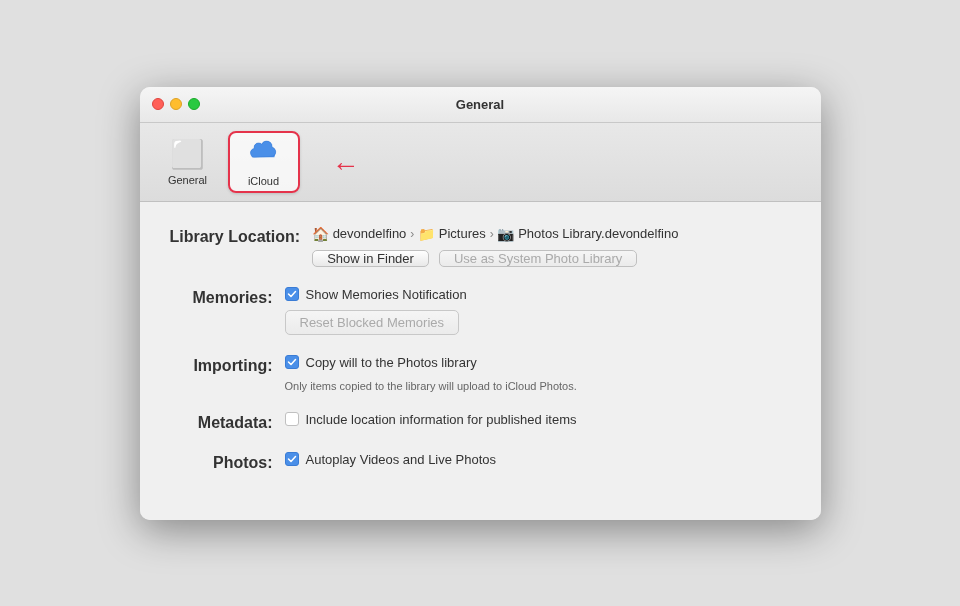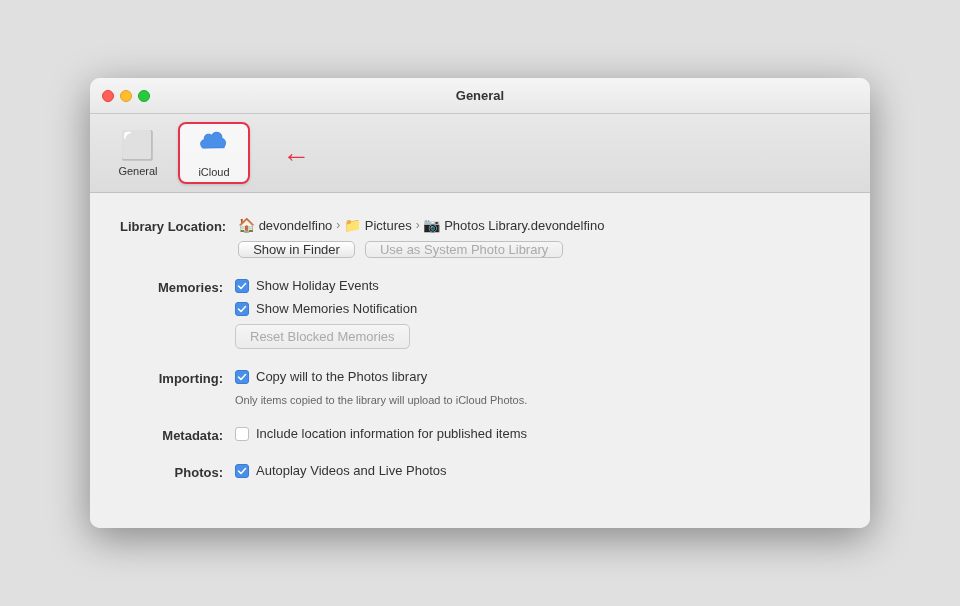--- a/index.html
+++ b/index.html
@@ -6,21 +6,21 @@
     body {
       font-family: -apple-system, BlinkMacSystemFont, "Helvetica Neue", Arial, sans-serif;
       background: #e0e0e0;
       display: flex;
       align-items: center;
       justify-content: center;
       height: 100vh;
       min-height: 606px;
     }
     .window {
-      width: 780px;
+      width: 681px;
       background: #ececec;
       border-radius: 10px;
       box-shadow: 0 10px 40px rgba(0,0,0,0.4);
       overflow: hidden;
     }
     .titlebar {
       background: linear-gradient(to bottom, #f5f5f5, #e8e8e8);
       height: 36px;
       display: flex;
       align-items: center;
@@ -93,21 +93,21 @@
     .content {
       background: #f0f0f0;
       padding: 24px 30px 28px 30px;
     }
     .setting-row {
       display: flex;
       margin-bottom: 20px;
       align-items: flex-start;
     }
     .setting-label {
-      font-size: 13px;
+      font-size: 16px;
       font-weight: 600;
       color: #333;
       min-width: 115px;
       text-align: right;
       padding-right: 12px;
       padding-top: 2px;
       flex-shrink: 0;
     }
     .setting-content {
       flex: 1;
@@ -269,28 +269,20 @@
 
     <div class="setting-row">
       <span class="setting-label">Memories:</span>
       <div class="setting-content">
         <div class="checkbox-row">
           <div class="checkbox">
             <svg viewBox="0 0 10 10" fill="none">
                 <polyline points="1.5,5 4,7.5 8.5,2.5" stroke="white" stroke-width="1.5" stroke-linecap="round" stroke-linejoin="round"></polyline>
               </svg>
           </div>
-          <span>Show Holiday Events</span>
-        </div>
-        <div class="checkbox-row">
-          <div class="checkbox">
-            <svg viewBox="0 0 10 10" fill="none">
-                <polyline points="1.5,5 4,7.5 8.5,2.5" stroke="white" stroke-width="1.5" stroke-linecap="round" stroke-linejoin="round"></polyline>
-              </svg>
-          </div>
           <span>Show Memories Notification</span>
         </div>
         <button class="reset-btn">Reset Blocked Memories</button>
       </div>
     </div>
 
     <div class="setting-row">
       <span class="setting-label">Importing:</span>
       <div class="setting-content">
         <div class="checkbox-row">

